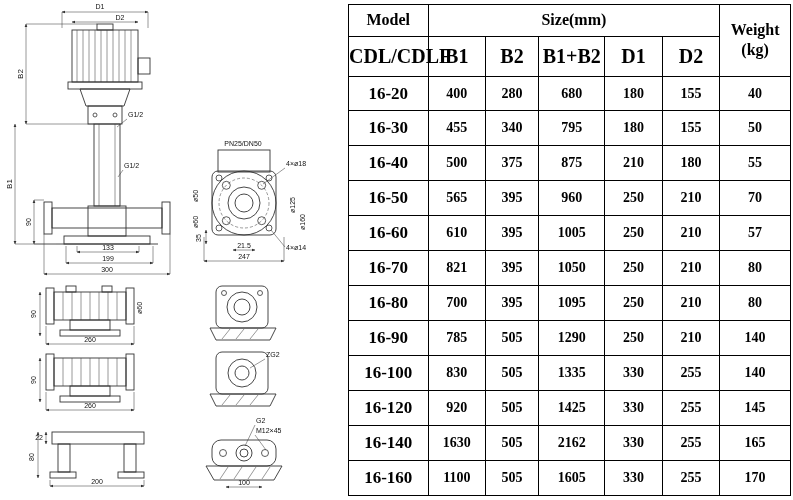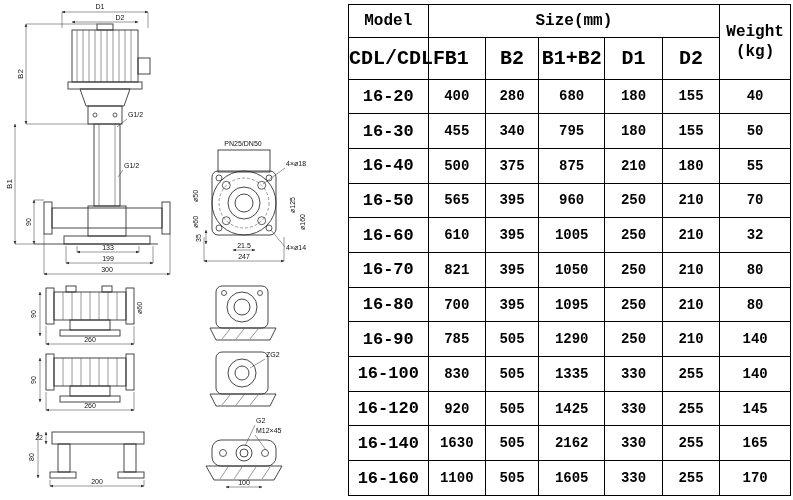--- a/index.html
+++ b/index.html
@@ -1,21 +1,21 @@
 <!DOCTYPE html>
 <html><head>
 <meta charset="utf-8">
 <style>
   html,body{margin:0;padding:0;background:#fff;}
   body{width:793px;height:500px;display:flex;overflow:hidden;
        font-family:"Liberation Serif", serif;}
   .drawing-panel{width:348px;height:500px;position:relative;flex:0 0 auto;background:#fff;}
   .drawing-panel svg{display:block;font-family:"Liberation Sans", sans-serif;}
   .table-panel{flex:1 1 auto;height:500px;box-sizing:border-box;padding:4px 2px 4px 0;}
-  table.spec-table{width:100%;height:100%;border-collapse:collapse;table-layout:fixed;font-family:Liberation Mono, monospace;}
+  table.spec-table{width:100%;height:100%;border-collapse:collapse;table-layout:fixed;}
   .spec-table td{border:1px solid #000;text-align:center;vertical-align:middle;
                  font-size:14px;font-weight:700;color:#000;padding:0;}
   .spec-table td.th{font-size:16px;font-weight:700;}
   .spec-table td.sub{font-size:20px;font-weight:700;}
   .spec-table td.model{font-size:17px;font-weight:700;}
   .spec-table .wcell div{line-height:1.25;}
   
   .edge{fill:none;stroke:#333;stroke-width:0.9;}
   .thin{fill:none;stroke:#444;stroke-width:0.55;}
   .hole{fill:none;stroke:#333;stroke-width:0.8;}
@@ -319,21 +319,21 @@
       <td>210</td>
       <td>70</td>
     </tr>
     <tr>
       <td class="model">16-60</td>
       <td>610</td>
       <td>395</td>
       <td>1005</td>
       <td>250</td>
       <td>210</td>
-      <td>32</td>
+      <td>57</td>
     </tr>
     <tr>
       <td class="model">16-70</td>
       <td>821</td>
       <td>395</td>
       <td>1050</td>
       <td>250</td>
       <td>210</td>
       <td>80</td>
     </tr>

